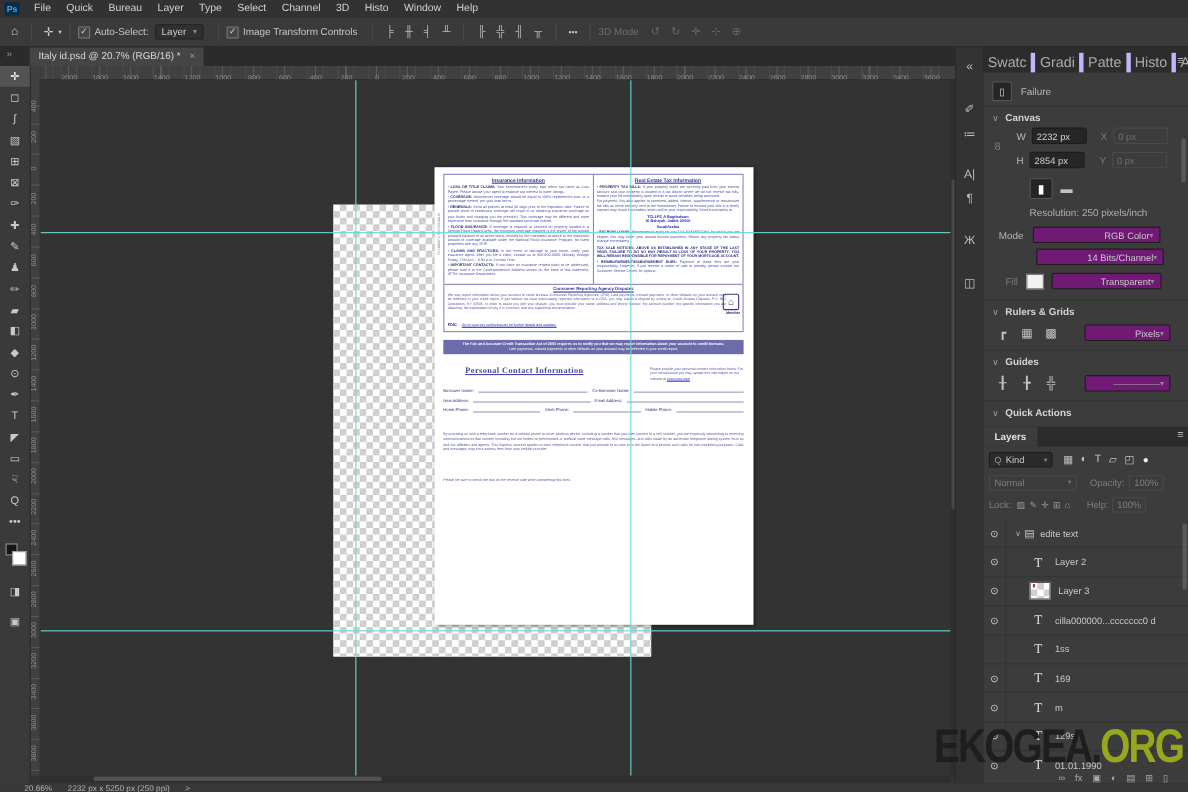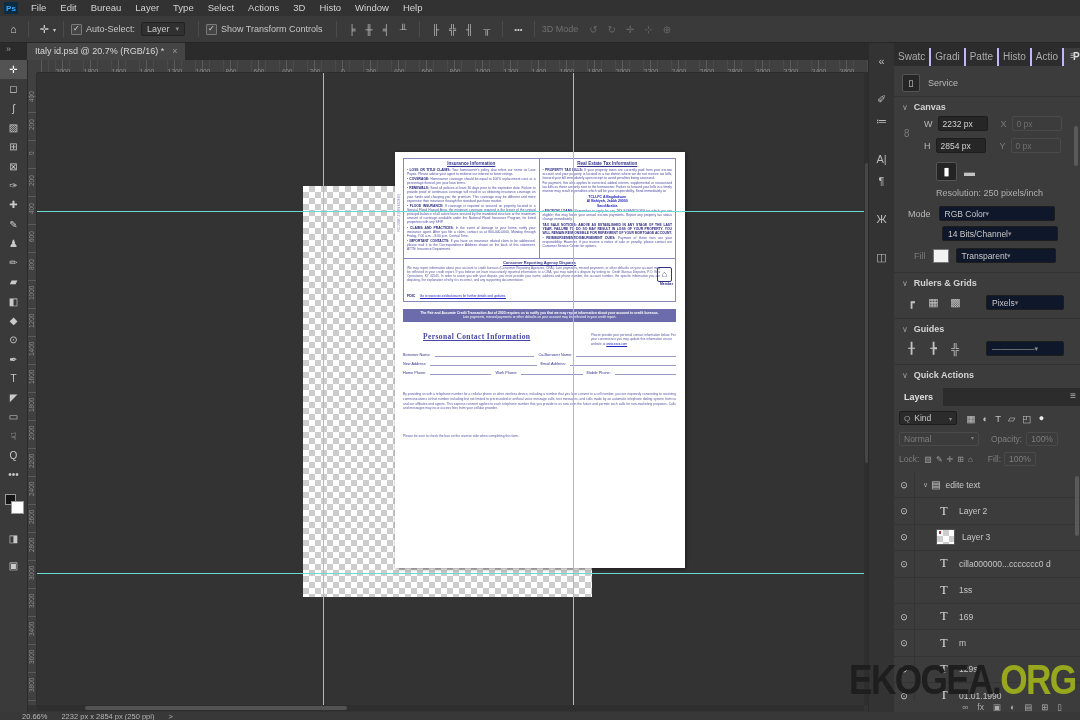--- a/index.html
+++ b/index.html
@@ -105,32 +105,32 @@
   #sidetext{position:absolute;left:2px;top:42px;font-size:3px;color:#7070b2;
     writing-mode:vertical-rl;transform:rotate(180deg)}
   
   #iconstrip{position:absolute;left:868px;top:42px;width:26px;height:670px;background:#333;
     border-left:1px solid #2a2a2a;display:flex;flex-direction:column;align-items:center;padding-top:8px;box-sizing:border-box}
   .stripicon{color:#bdbdbd;font-size:11px;height:22px;display:flex;align-items:center;justify-content:center}
   .stripicon.mt{margin-top:16px}
   
   #rightpanel{position:absolute;left:894px;top:42px;width:186px;height:670px;background:#2c2c2c;z-index:6}
   #ptabs{position:absolute;left:0;top:6px;width:186px;height:18px;background:#2c2c2c;display:flex}
-  .ptab{color:#ababab;font-size:10px;line-height:18px;padding:0 4px;border-right:2px solid #c4b5fd}
+  .ptab{color:#ababab;font-size:13px;line-height:18px;padding:0 4px;border-right:4px solid #c4b5fd}
   .ptab.active{background:#3c3c3c;color:#e0e0e0;padding:0 9px;font-weight:bold}
   #pmenu{position:absolute;right:4px;top:8px;color:#b5b5b5;font-size:10px}
   #propbody{position:absolute;left:0;top:24px;width:186px;height:322px;background:#3c3c3c}
   .prow{position:absolute;left:0;width:186px;display:flex;align-items:center}
   .plabel{color:#b9b9b9;font-size:9px}
   .plabel.dim{color:#7a7a7a}
   .pfield{background:#262626;border:1px solid #1d1d1d;border-radius:2px;color:#d2d2d2;
     font-size:8.5px;padding:1.5px 4px;width:40px}
   .pfield.dis{background:transparent;border:1px solid #4a4a4a;color:#6f6f6f}
-  .pdrop{background:#0f172a;border:1px solid #1d1d1d;border-radius:2px;color:#c8c8c8;font-size:8.5px;
-    padding:1.5px 5px;display:flex;justify-content:flex-start;align-items:center}
+  .pdrop{background:#701a75;border:1px solid #1d1d1d;border-radius:2px;color:#c8c8c8;font-size:8.5px;
+    padding:1.5px 5px;display:flex;justify-content:flex-end;align-items:center}
   .pdrop .ch{color:#8d8d8d;font-size:7px}
   .sechead{position:absolute;left:8px;color:#d4d4d4;font-size:9px;font-weight:bold}
   .sechead .cv{color:#9a9a9a;font-weight:normal;margin-right:6px;font-size:8px}
   .secline{position:absolute;left:0;width:186px;height:1px;background:#333}
   .togbtn{width:19px;height:17px;display:flex;align-items:center;justify-content:center;
     color:#c3c3c3;font-size:11px;border-radius:2px;margin-right:3px}
   .togbtn.on{background:#242424;color:#fff;border:1px solid #555}
   #doctypeicon{width:16px;height:16px;background:#262626;border:1px solid #555;border-radius:2px;
     color:#ddd;font-size:9px;display:flex;align-items:center;justify-content:center;margin:0 8px 0 8px}
   #pscrollthumb{position:absolute;right:2px;top:60px;width:4px;height:40px;background:#5a5a5a;border-radius:2px}
@@ -179,26 +179,26 @@
   #watermark .wg{color:#97a71e}
 </style>
 </head>
 <body>
 
 <div id="menubar">
   <div id="pslogo">Ps</div>
   <div style="display:flex">
 
   <span class="menuitem">File</span>
-      <span class="menuitem">Edit</span>
+      <span class="menuitem">Quick</span>
       <span class="menuitem">Bureau</span>
       <span class="menuitem">Layer</span>
       <span class="menuitem">Type</span>
       <span class="menuitem">Select</span>
-      <span class="menuitem">Actions</span>
+      <span class="menuitem">Channel</span>
       <span class="menuitem">3D</span>
       <span class="menuitem">Histo</span>
       <span class="menuitem">Window</span>
       <span class="menuitem">Help</span>
     </div>
 </div>
 
 <div id="optionsbar">
   <span class="obicon" style="margin-left:6px">⌂</span>
   <span class="sep"></span>
@@ -206,21 +206,21 @@
   <span class="obicon" style="font-size:6px;padding:0">▾</span>
   <span class="sep"></span>
   <span class="cb">✓</span>
   <span class="oblabel">Auto-Select:</span>
   <span class="obdrop">
     <span>Layer</span>
     <span class="ch">▾</span>
   </span>
   <span class="sep"></span>
   <span class="cb">✓</span>
-  <span class="oblabel">Show Transform Controls</span>
+  <span class="oblabel">Image Transform Controls</span>
   <span class="sep"></span>
   <div style="display:flex">
 
   <span class="alicon">╞</span>
       <span class="alicon">╫</span>
       <span class="alicon">╡</span>
       <span class="alicon">╨</span>
     </div>
   <span class="sep"></span>
   <div style="display:flex">
@@ -425,21 +425,21 @@
         <span class="ptab">Histo</span>
         <span class="ptab">Actio</span>
       </div>
     <span class="ptab active">Properties</span>
   </div>
   <span id="pmenu">≡</span>
 
   <div id="propbody">
     <div class="prow" style="top:8px">
       <div id="doctypeicon">▯</div>
-      <span class="plabel">Service</span>
+      <span class="plabel">Failure</span>
     </div>
     <div class="secline" style="top:30px"></div>
     <div class="sechead" style="top:36px"><span class="cv">∨</span><span>Canvas</span></div>
     <span class="plabel dim" style="position:absolute;left:10px;top:62px;font-size:10px">8</span>
     <div class="prow" style="top:50px;padding-left:30px;gap:5px">
       <span class="plabel">W</span>
       <span class="pfield">2232 px</span>
       <span class="plabel dim" style="margin-left:8px">X</span>
       <span class="pfield dis">0 px</span>
     </div>
@@ -542,21 +542,21 @@
     <div id="lockrow">
       <span class="dimtext">Lock:</span>
       <div style="display:flex">
 
       <span class="lockic">▨</span>
           <span class="lockic">✎</span>
           <span class="lockic">✛</span>
           <span class="lockic">⊞</span>
           <span class="lockic">⌂</span>
         </div>
-      <span class="dimtext" style="margin-left:10px">Fill:</span>
+      <span class="dimtext" style="margin-left:10px">Help:</span>
       <span class="dimbox">100%</span>
     </div>
     <div id="layerlist">
 
         <div class="lrow group">
           <span class="eyecell">
             <span>⊙</span>
           </span>
           <span class="chev">∨</span>
           <span class="fold">▤</span>
@@ -654,19 +654,19 @@
         <span class="lbicon">▤</span>
         <span class="lbicon">⊞</span>
         <span class="lbicon">▯</span>
       </div>
     <div id="lscrollthumb"></div>
   </div>
 </div>
 
 <div id="statusbar">
   <span>20.66%</span>
-  <span>2232 px x 2854 px (250 ppi)</span>
+  <span>2232 px x 5250 px (250 ppi)</span>
   <span>&gt;</span>
 </div>
 
 <div id="watermark">
   <span class="wd">EKOGEA.</span><span class="wg">ORG</span>
 </div>
 
 </body></html>

